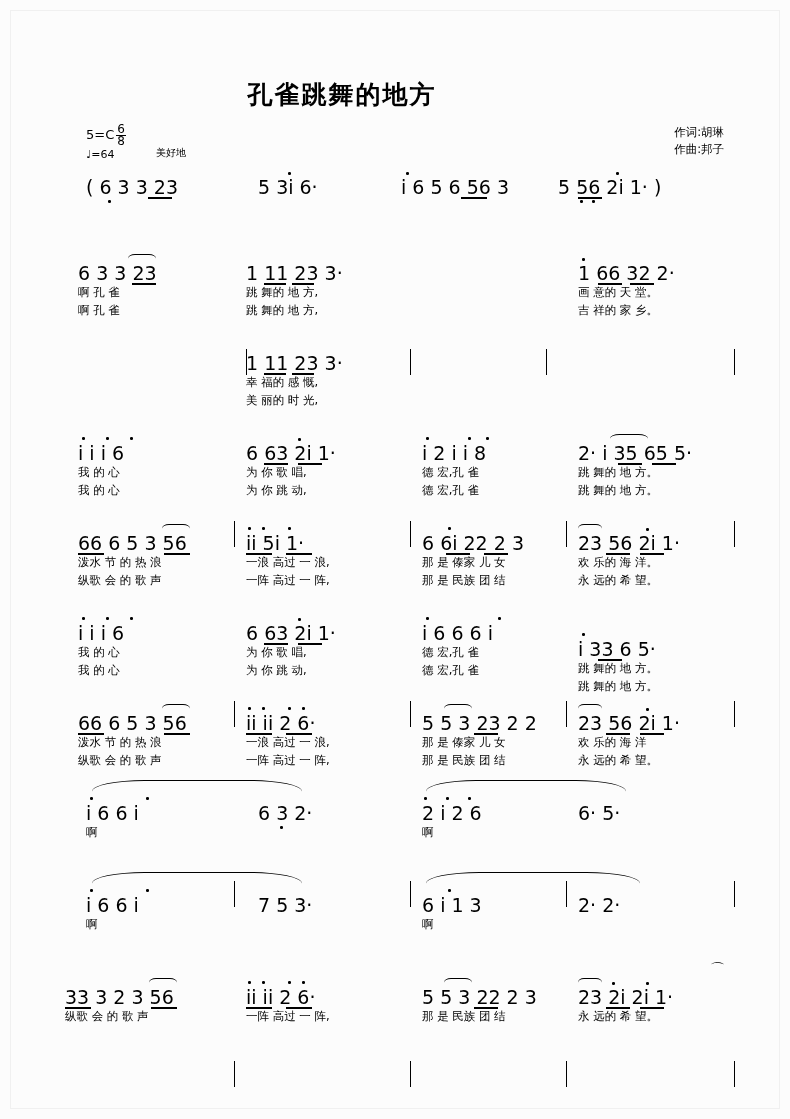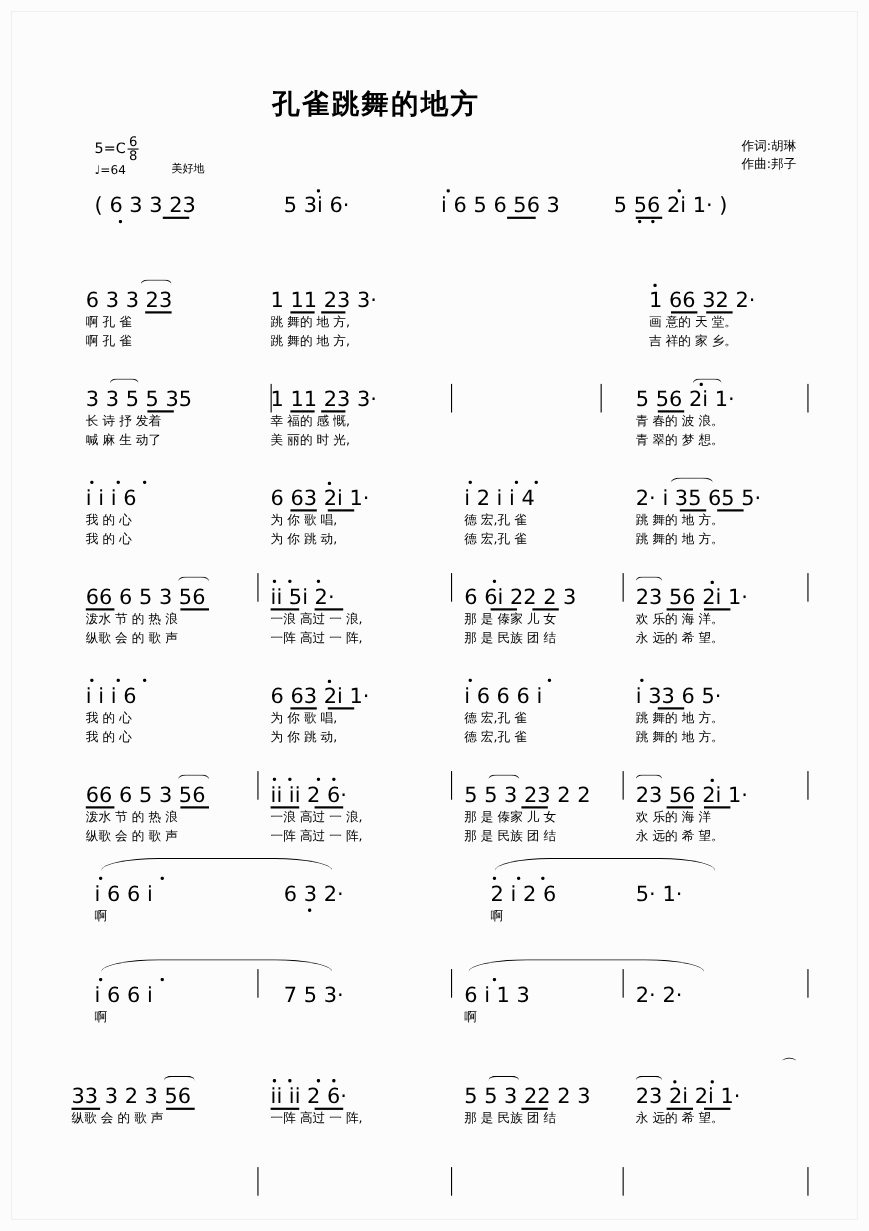--- a/index.html
+++ b/index.html
@@ -139,57 +139,42 @@
     <div class="bar" style="left:234px;top:259px;height:26px;"></div>
     <div class="meas" style="left:246px;">
       <div class="notes">1 11 23 3·</div>
       <div class="beam" style="left:18px;top:21px;width:22px;"></div>
       <div class="beam" style="left:46px;top:21px;width:22px;"></div>
       <div class="lyr">跳 舞的 地 方,</div>
       <div class="lyr l2">跳 舞的 地 方,</div>
     </div>
     <div class="bar" style="left:410px;top:259px;height:26px;"></div>
     <div class="bar" style="left:566px;top:259px;height:26px;"></div>
-    <div class="meas" style="left:590px;">
+    <div class="meas" style="left:578px;">
       <div class="notes">1 66 32 2·</div>
       <div class="dotu" style="left:4px;top:-4px;"></div>
       <div class="beam" style="left:20px;top:21px;width:24px;"></div>
       <div class="beam" style="left:52px;top:21px;width:24px;"></div>
       <div class="lyr">画 意的 天 堂。</div>
       <div class="lyr l2">吉 祥的 家 乡。</div>
     </div>
     <div class="bar" style="left:734px;top:259px;height:26px;"></div>
   </div>
 
   <div class="sys" style="top:352px;height:70px;">
-    <div class="meas" style="left:78px;">
-      <div class="notes">3 3 5 5 35</div>
-      <div class="tie" style="left:22px;top:-8px;width:26px;"></div>
-      <div class="beam" style="left:56px;top:21px;width:24px;"></div>
-      <div class="lyr">长 诗 抒 发着</div>
-      <div class="lyr l2">喊 麻 生 动了</div>
-    </div>
     <div class="bar" style="left:234px;top:349px;height:26px;"></div>
     <div class="meas" style="left:246px;">
       <div class="notes">1 11 23 3·</div>
       <div class="beam" style="left:18px;top:21px;width:22px;"></div>
       <div class="beam" style="left:46px;top:21px;width:22px;"></div>
       <div class="lyr">幸 福的 感 慨,</div>
       <div class="lyr l2">美 丽的 时 光,</div>
     </div>
     <div class="bar" style="left:410px;top:349px;height:26px;"></div>
     <div class="bar" style="left:566px;top:349px;height:26px;"></div>
-    <div class="meas" style="left:578px;">
-      <div class="notes">5 56 2i 1·</div>
-      <div class="beam" style="left:20px;top:21px;width:24px;"></div>
-      <div class="tie" style="left:52px;top:-8px;width:26px;"></div>
-      <div class="dotu" style="left:58px;top:-4px;"></div>
-      <div class="lyr">青 春的 波 浪。</div>
-      <div class="lyr l2">青 翠的 梦 想。</div>
-    </div>
     <div class="bar" style="left:734px;top:349px;height:26px;"></div>
   </div>
 
   <div class="sys" style="top:442px;height:70px;">
     <div class="meas" style="left:78px;">
       <div class="notes">i i i 6</div>
       <div class="dotu" style="left:4px;top:-5px;"></div>
       <div class="dotu" style="left:28px;top:-5px;"></div>
       <div class="dotu" style="left:52px;top:-5px;"></div>
       <div class="lyr">我 的 心</div>
@@ -199,21 +184,21 @@
     <div class="meas" style="left:246px;">
       <div class="notes">6 63 2i 1·</div>
       <div class="beam" style="left:18px;top:21px;width:24px;"></div>
       <div class="beam" style="left:52px;top:21px;width:24px;"></div>
       <div class="dotu" style="left:52px;top:-4px;"></div>
       <div class="lyr">为 你 歌 唱,</div>
       <div class="lyr l2">为 你 跳 动,</div>
     </div>
     <div class="bar" style="left:410px;top:439px;height:26px;"></div>
     <div class="meas" style="left:422px;">
-      <div class="notes">i 2 i i 4</div>
+      <div class="notes">i 2 i i 8</div>
       <div class="dotu" style="left:4px;top:-5px;"></div>
       <div class="dotu" style="left:46px;top:-5px;"></div>
       <div class="dotu" style="left:64px;top:-5px;"></div>
       <div class="lyr">德 宏,孔 雀</div>
       <div class="lyr l2">德 宏,孔 雀</div>
     </div>
     <div class="bar" style="left:566px;top:439px;height:26px;"></div>
     <div class="meas" style="left:578px;">
       <div class="notes">2· i 35 65 5·</div>
       <div class="tie" style="left:32px;top:-8px;width:38px;"></div>
@@ -229,21 +214,21 @@
     <div class="meas" style="left:78px;">
       <div class="notes">66 6 5 3 56</div>
       <div class="beam" style="left:0px;top:21px;width:26px;"></div>
       <div class="beam" style="left:86px;top:21px;width:26px;"></div>
       <div class="tie" style="left:84px;top:-8px;width:28px;"></div>
       <div class="lyr">泼水 节 的 热 浪</div>
       <div class="lyr l2">纵歌 会 的 歌 声</div>
     </div>
     <div class="bar" style="left:234px;top:529px;height:26px;"></div>
     <div class="meas" style="left:246px;">
-      <div class="notes">ii 5i 2·</div>
+      <div class="notes">ii 5i 1·</div>
       <div class="dotu" style="left:2px;top:-5px;"></div>
       <div class="dotu" style="left:16px;top:-5px;"></div>
       <div class="dotu" style="left:42px;top:-5px;"></div>
       <div class="beam" style="left:0px;top:21px;width:26px;"></div>
       <div class="beam" style="left:40px;top:21px;width:26px;"></div>
       <div class="lyr">一浪 高过 一 浪,</div>
       <div class="lyr l2">一阵 高过 一 阵,</div>
     </div>
     <div class="bar" style="left:410px;top:529px;height:26px;"></div>
     <div class="meas" style="left:422px;">
@@ -287,21 +272,21 @@
     </div>
 
     <div class="meas" style="left:422px;">
       <div class="notes">i 6 6 6 i</div>
       <div class="dotu" style="left:4px;top:-5px;"></div>
       <div class="dotu" style="left:76px;top:-5px;"></div>
       <div class="lyr">德 宏,孔 雀</div>
       <div class="lyr l2">德 宏,孔 雀</div>
     </div>
 
-    <div class="meas" style="left:578px;">
+    <div class="meas" style="left:578px;margin-top:16px;">
       <div class="notes">i 33 6 5·</div>
       <div class="dotu" style="left:4px;top:-5px;"></div>
       <div class="beam" style="left:20px;top:21px;width:24px;"></div>
       <div class="lyr">跳 舞的 地 方。</div>
       <div class="lyr l2">跳 舞的 地 方。</div>
     </div>
 
   </div>
 
   <div class="sys" style="top:712px;height:70px;">
@@ -354,31 +339,31 @@
       <div class="dotu" style="left:60px;top:-5px;"></div>
       <div class="lyr">啊</div>
     </div>
 
     <div class="meas" style="left:258px;text-align:right;">
       <div class="notes">6 3 2·</div>
       <div class="dotd" style="left:22px;top:24px;"></div>
       <div class="lyr"></div>
     </div>
 
-    <div class="meas" style="left:446px;">
+    <div class="meas" style="left:422px;">
       <div class="slurbig" style="left:4px;top:-22px;width:200px;height:22px;"></div>
       <div class="notes">2 i 2 6</div>
       <div class="dotu" style="left:2px;top:-5px;"></div>
       <div class="dotu" style="left:24px;top:-5px;"></div>
       <div class="dotu" style="left:46px;top:-5px;"></div>
       <div class="lyr">啊</div>
     </div>
 
     <div class="meas" style="left:578px;">
-      <div class="notes">5· 1·</div>
+      <div class="notes">6· 5·</div>
       <div class="lyr"></div>
     </div>
 
   </div>
 
   <div class="sys" style="top:894px;height:60px;">
     <div class="meas" style="left:86px;">
       <div class="slurbig" style="left:6px;top:-22px;width:210px;height:22px;"></div>
       <div class="notes">i 6 6 i</div>
       <div class="dotu" style="left:4px;top:-5px;"></div>

